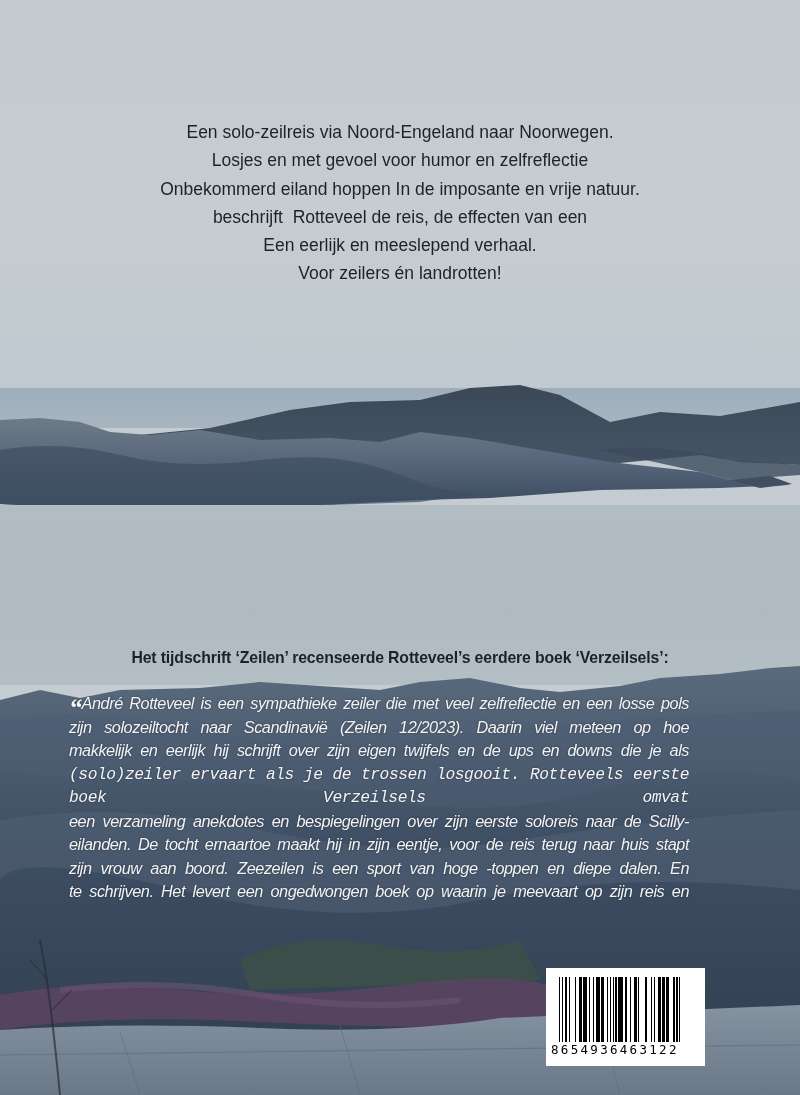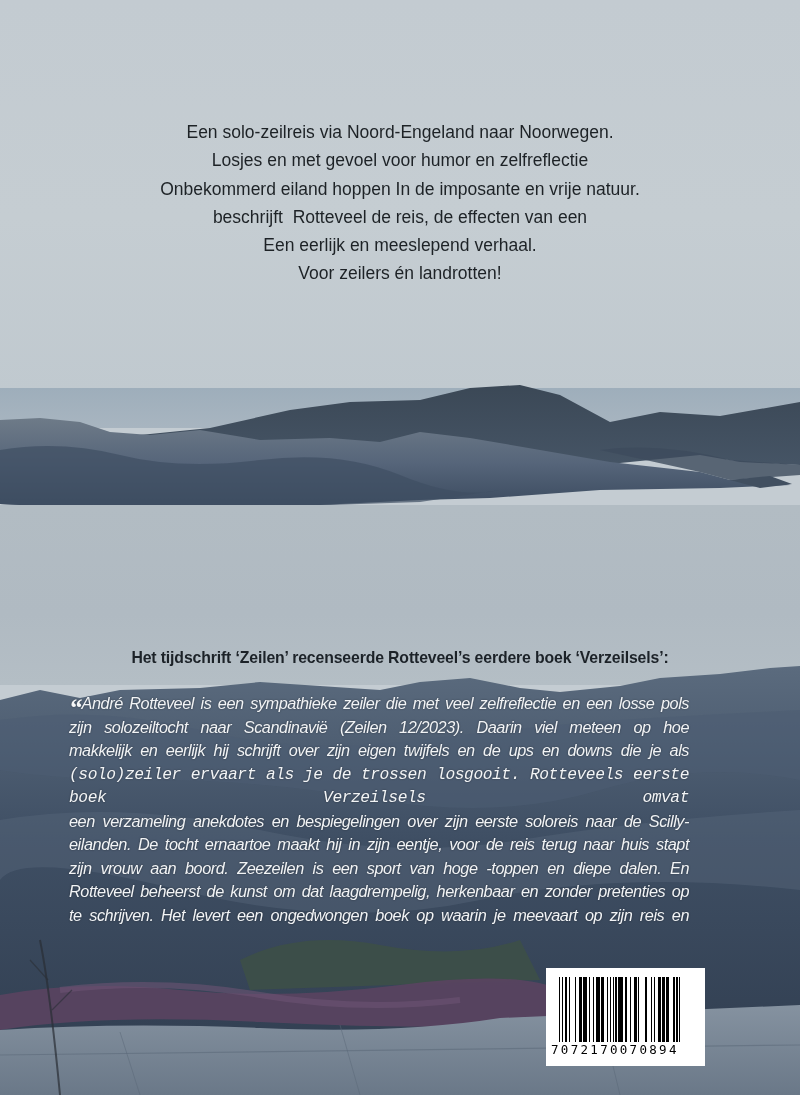--- a/index.html
+++ b/index.html
@@ -151,21 +151,20 @@
   <div class="review-heading">Het tijdschrift ‘Zeilen’ recenseerde Rotteveel’s eerdere boek ‘Verzeilsels’:</div>
 
   <div class="review">
     <span class="line" style="white-space: normal;"><span class="quote-mark">“</span><span>André Rotteveel is een sympathieke zeiler die met veel zelfreflectie en een losse pols</span></span>
     <span class="line" style="white-space: normal;">zijn solozeiltocht naar Scandinavië (Zeilen 12/2023). Daarin viel meteen op hoe</span>
     <span class="line" style="white-space: normal;">makkelijk en eerlijk hij schrijft over zijn eigen twijfels en de ups en downs die je als</span>
     <span class="line" style="white-space: normal; font-family: Liberation Mono, monospace;">(solo)zeiler ervaart als je de trossen losgooit. Rotteveels eerste boek Verzeilsels omvat</span>
     <span class="line" style="white-space: normal;">een verzameling anekdotes en bespiegelingen over zijn eerste soloreis naar de Scilly-</span>
     <span class="line" style="white-space: normal;">eilanden. De tocht ernaartoe maakt hij in zijn eentje, voor de reis terug naar huis stapt</span>
     <span class="line" style="white-space: normal;">zijn vrouw aan boord. Zeezeilen is een sport van hoge -toppen en diepe dalen. En</span>
-    <span class="line" style="white-space: normal;">Rotteveel beheerst de kunst om dat laagdrempelig, herkenbaar en zonder pretenties op</span>
     <span class="line" style="white-space: normal;">te schrijven. Het levert een ongedwongen boek op waarin je meevaart op zijn reis en</span>
   </div>
 
   <div class="barcode">
     <div class="barcode-bars" id="barcode-bars">
         <span style="width: 1.42px; background: rgb(0, 0, 0);"></span>
         <span style="width: 1.42px; background: rgb(255, 255, 255);"></span>
         <span style="width: 1.42px; background: rgb(0, 0, 0);"></span>
         <span style="width: 1.42px; background: rgb(255, 255, 255);"></span>
         <span style="width: 2.84px; background: rgb(0, 0, 0);"></span>
@@ -215,15 +214,15 @@
         <span style="width: 2.84px; background: rgb(0, 0, 0);"></span>
         <span style="width: 1.42px; background: rgb(255, 255, 255);"></span>
         <span style="width: 2.84px; background: rgb(0, 0, 0);"></span>
         <span style="width: 4.26px; background: rgb(255, 255, 255);"></span>
         <span style="width: 1.42px; background: rgb(0, 0, 0);"></span>
         <span style="width: 1.42px; background: rgb(255, 255, 255);"></span>
         <span style="width: 1.42px; background: rgb(0, 0, 0);"></span>
         <span style="width: 1.42px; background: rgb(255, 255, 255);"></span>
         <span style="width: 1.42px; background: rgb(0, 0, 0);"></span>
       </div>
-    <div class="barcode-digits"><span>7072170070894</span></div>
+    <div class="barcode-digits"><span>8654936463122</span></div>
   </div>
 </div>
 
 </body></html>

